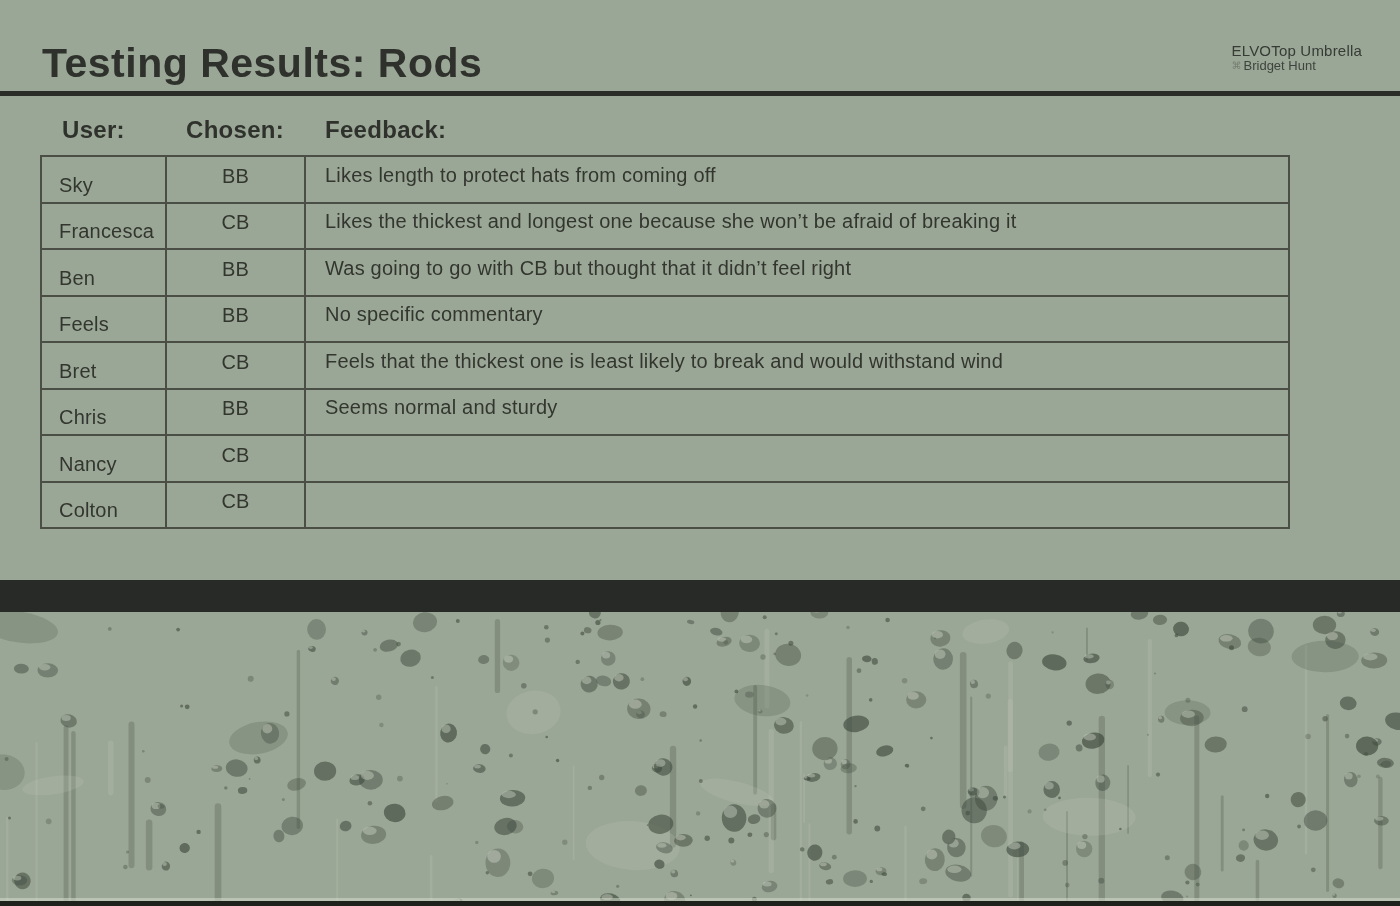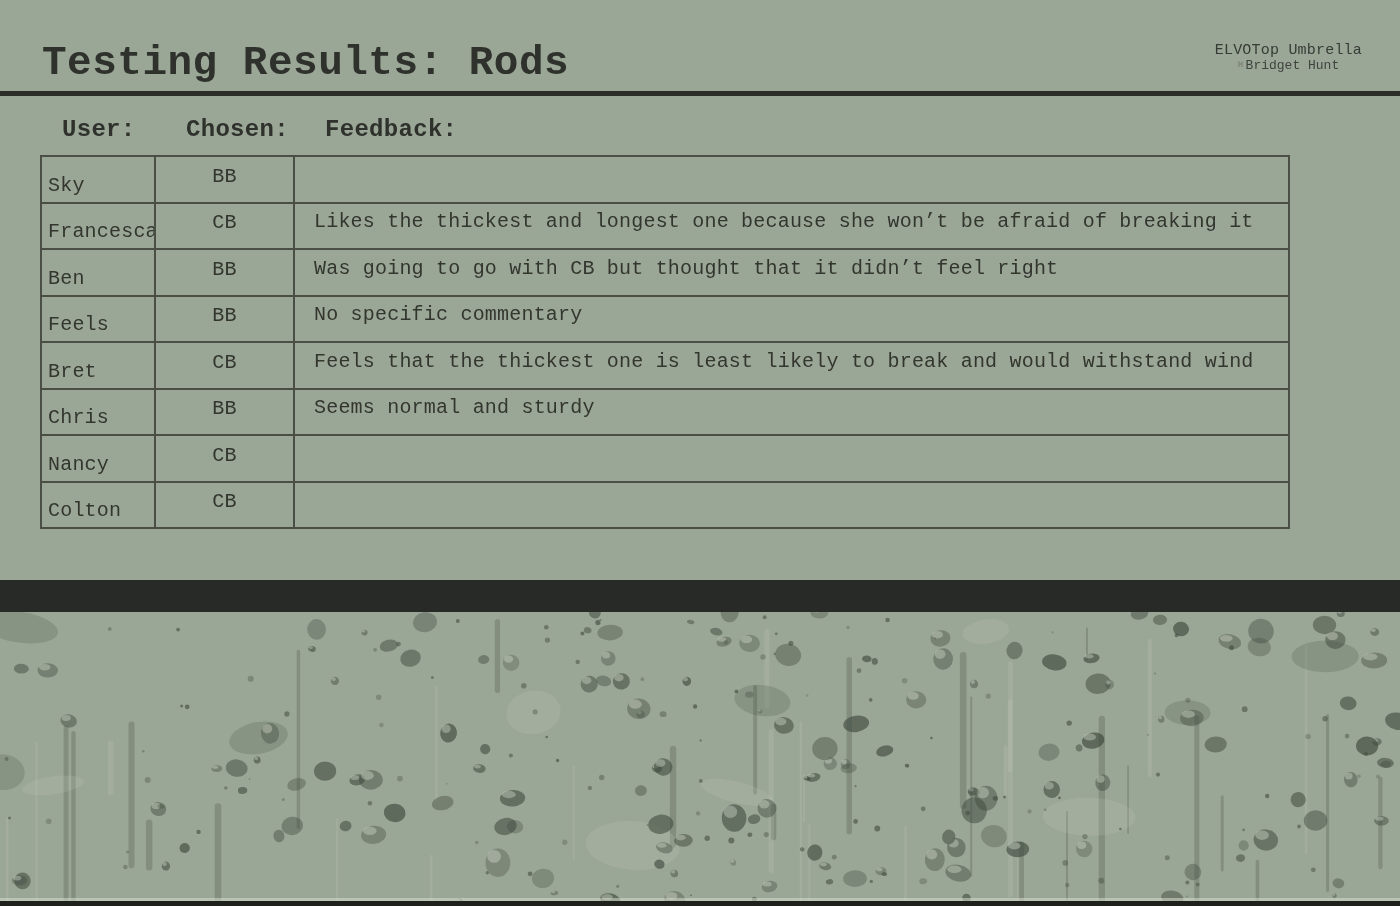--- a/index.html
+++ b/index.html
@@ -11,31 +11,30 @@
   }
   html,body{margin:0;padding:0;}
   body{
     width:1400px;height:906px;overflow:hidden;
     font-family:"Liberation Sans", sans-serif;
     background:#777;
   }
   .slide{
     position:relative;width:1400px;height:906px;
     background:var(--bg);
-    font-family:Liberation Mono, monospace;
   }
 
   
   .page-title{
     position:absolute;left:42px;top:40px;margin:0;
     font-size:41px;font-weight:bold;letter-spacing:0.5px;
     color:var(--ink);
   }
   .brand{
-    position:absolute;right:38px;top:42px;text-align:center;
+    position:absolute;right:38px;top:42px;text-align:left;
     color:#363b36;line-height:1.15;
   }
   .brand-line1{font-size:15px;letter-spacing:0.2px;}
   .brand-line2{font-size:13px;color:#3e433e;}
   .brand-glyph{font-size:10px;color:#787d73;margin-right:2px;vertical-align:1px;}
 
   .title-rule{
     position:absolute;left:0;top:91px;width:1400px;height:5px;
     background:#2b2d29;
   }
@@ -53,21 +52,21 @@
 
   
   .results-table{
     position:absolute;left:40px;top:155px;width:1250px;
     border:2px solid var(--tbl);
     box-sizing:border-box;
     background:transparent;
   }
   .t-row{
     display:grid;grid-template-columns:114px 139px 1fr;
-    height:44.5px;border-bottom:2px solid var(--tbl);
+    height:44.5px;border-bottom:2px solid var(--tbl);padding-left:11px;
   }
   .t-row:last-child{border-bottom:none;}
   .t-cell{
     font-size:20px;color:#33362f;letter-spacing:0.2px;
     display:flex;align-items:center;box-sizing:border-box;
     white-space:nowrap;overflow:hidden;
   }
   .c-user{
     border-right:2px solid var(--tbl);
     padding-left:6px;align-items:flex-end;padding-bottom:5px;
@@ -126,20 +125,21 @@
   <div class="col-headers">
     <span class="col-head h-user">User:</span>
     <span class="col-head h-chosen">Chosen:</span>
     <span class="col-head h-feedback">Feedback:</span>
   </div>
 
   <div class="results-table" id="results-table">
       <div class="t-row">
         <div class="t-cell c-user">Sky</div>
         <div class="t-cell c-chosen">BB</div>
+        <div class="t-cell c-feedback">Likes length to protect hats from coming off</div>
       </div>
       <div class="t-row">
         <div class="t-cell c-user">Francesca</div>
         <div class="t-cell c-chosen">CB</div>
         <div class="t-cell c-feedback">Likes the thickest and longest one because she won’t be afraid of breaking it</div>
       </div>
       <div class="t-row">
         <div class="t-cell c-user">Ben</div>
         <div class="t-cell c-chosen">BB</div>
         <div class="t-cell c-feedback">Was going to go with CB but thought that it didn’t feel right</div>

